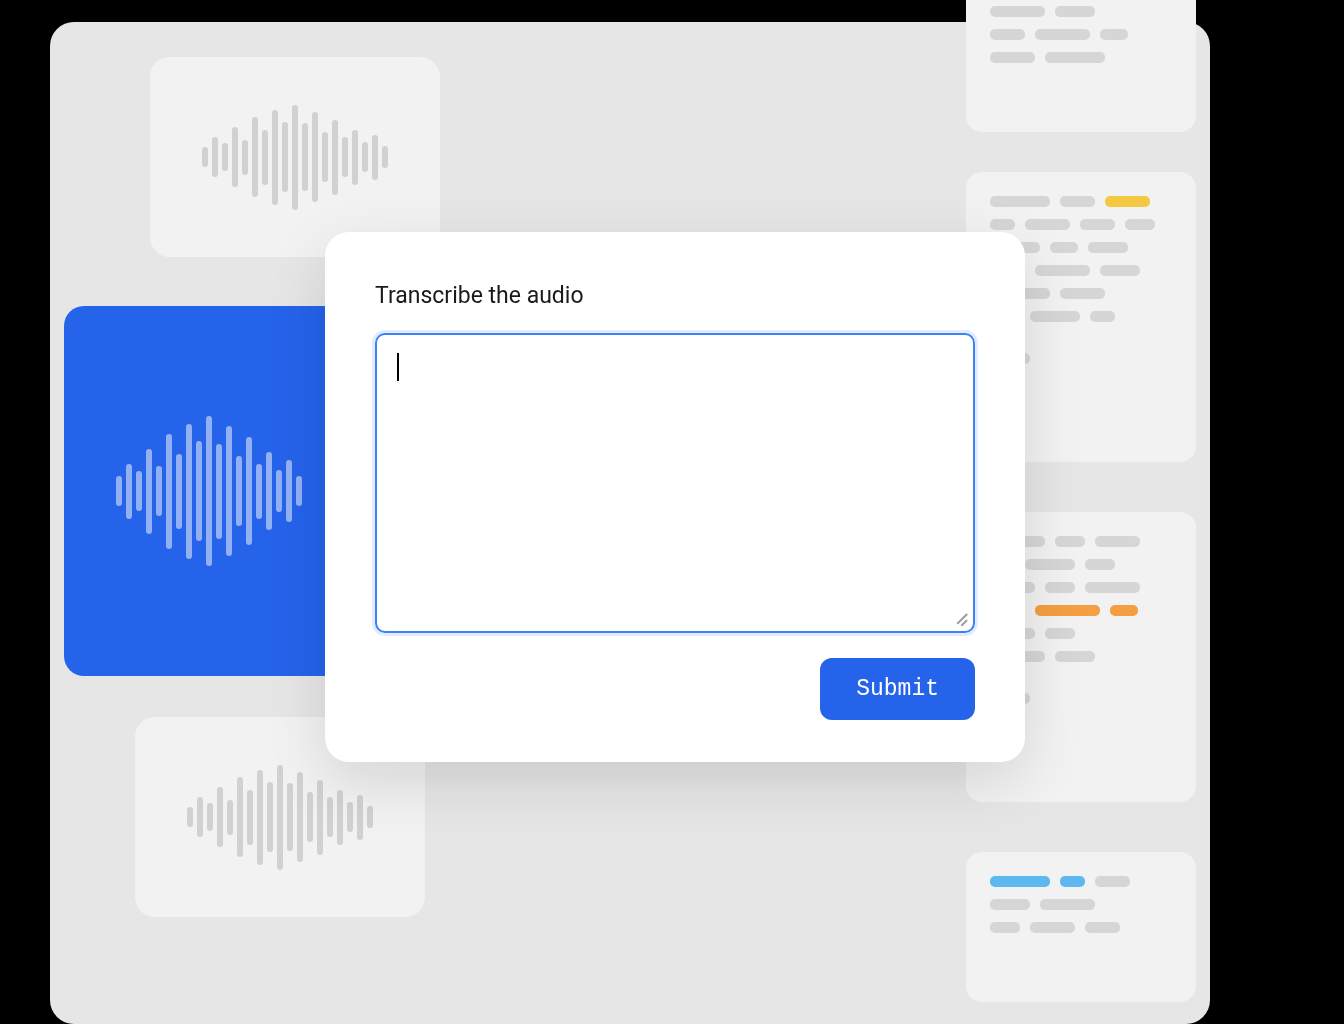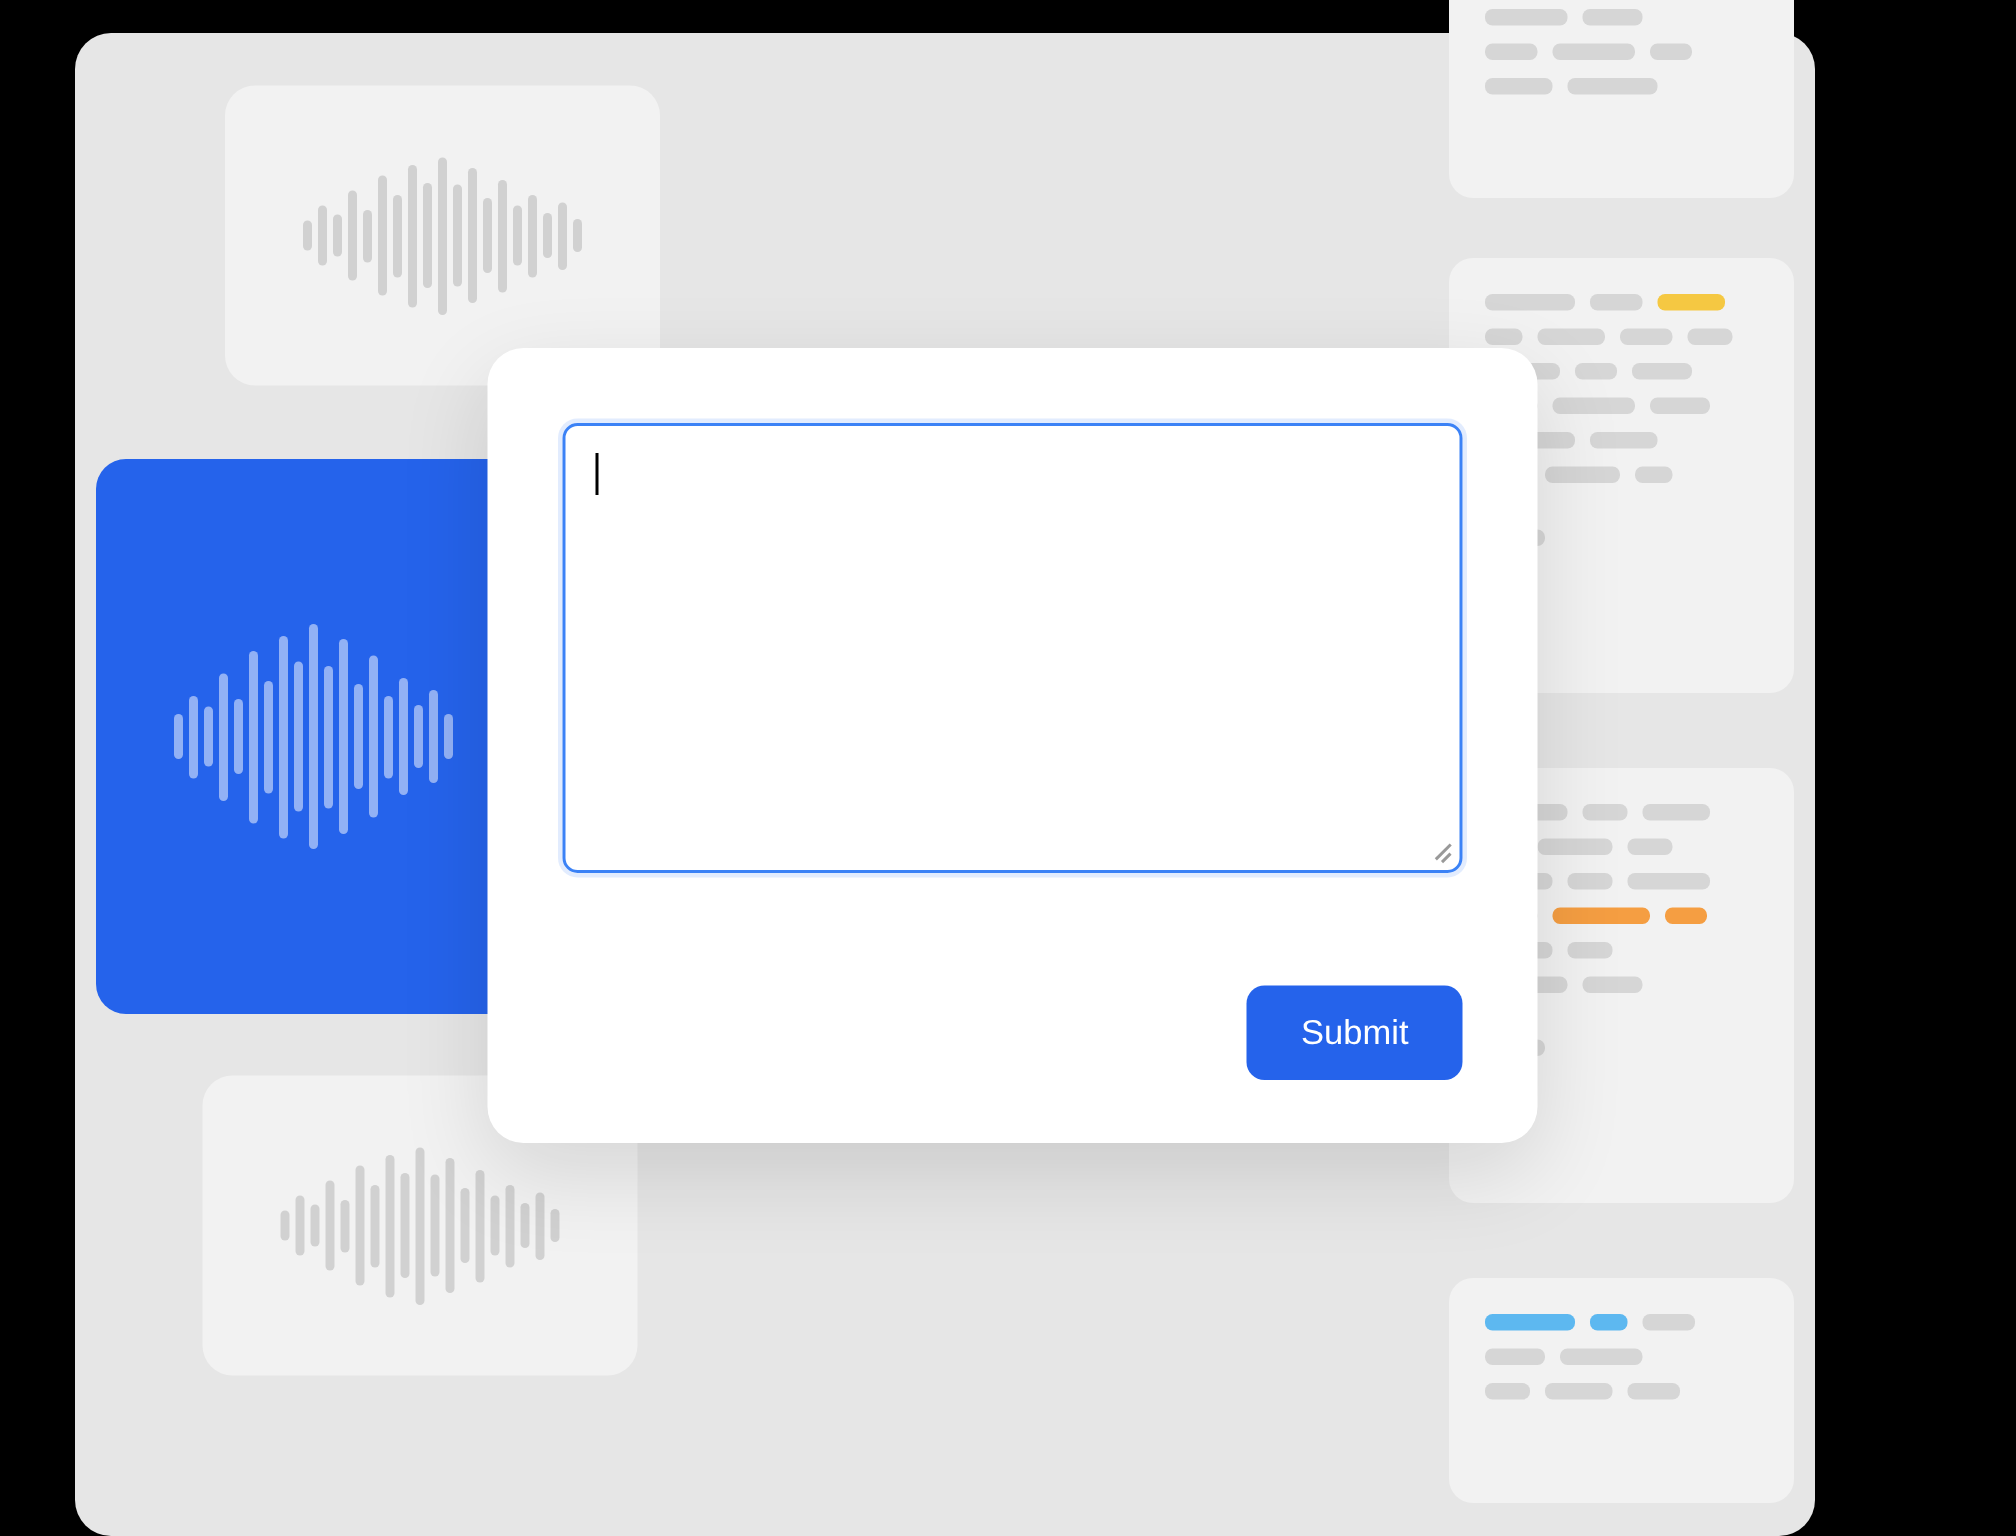--- a/index.html
+++ b/index.html
@@ -215,21 +215,21 @@
       bottom: 42px;
       right: 50px;
       background: #2563eb;
       color: #fff;
       border: none;
       border-radius: 12px;
       padding: 18px 36px;
       font-size: 23px;
       font-weight: 400;
       cursor: pointer;
-      font-family: Liberation Sans, sans-serif;
+      font-family: Liberation Mono, monospace;
     }
   </style>
 </head>
 <body>
 
 <div class="canvas">
 
   <div class="audio-card audio-card-1">
     <div class="waveform waveform-gray">
       <span class="waveform-bar" style="height:20px"></span>
@@ -361,20 +361,21 @@
     <span class="doc-line line-blue" style="width:25px"></span>
     <span class="doc-line line-gray" style="width:35px"></span><br>
     <span class="doc-line line-gray" style="width:40px"></span>
     <span class="doc-line line-gray" style="width:55px"></span><br>
     <span class="doc-line line-gray" style="width:30px"></span>
     <span class="doc-line line-gray" style="width:45px"></span>
     <span class="doc-line line-gray" style="width:35px"></span>
   </div>
 
   <div class="modal">
+    <div class="modal-title">Transcribe the audio</div>
     <div class="textarea-wrapper">
       <div class="textarea-cursor"></div>
       <div class="resize-handle"></div>
     </div>
     <button class="submit-btn">Submit</button>
   </div>
 
 </div>
 
 </body></html>

